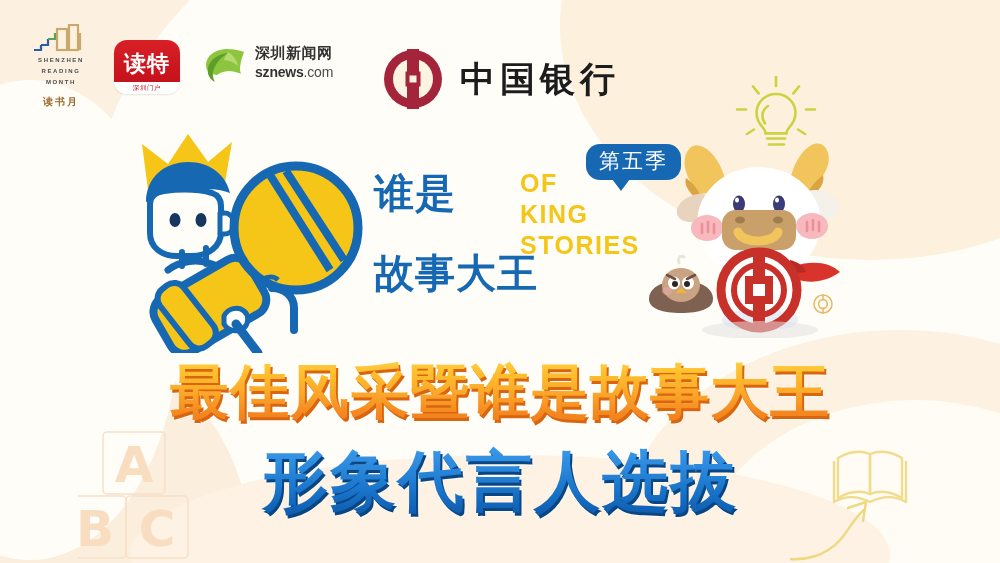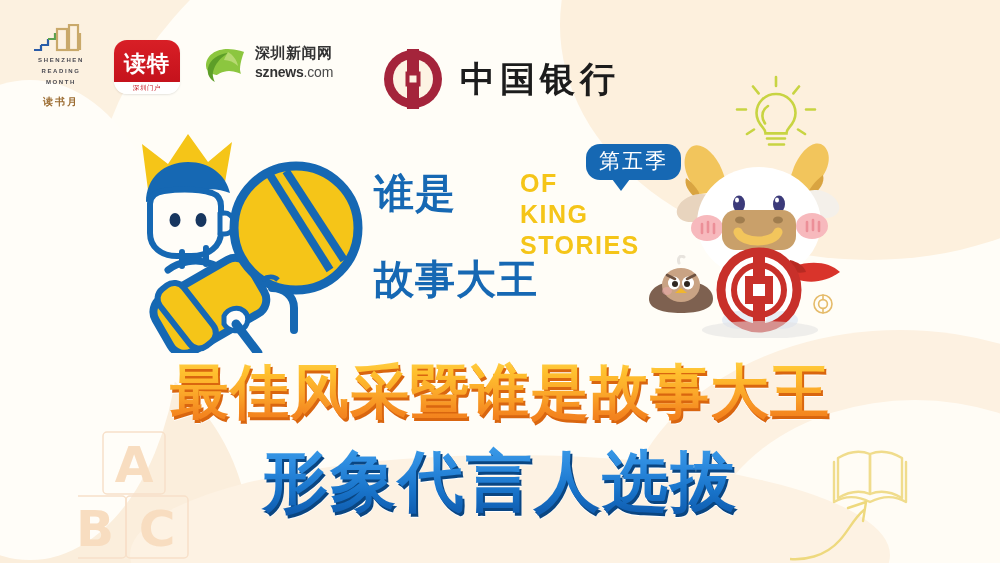--- a/index.html
+++ b/index.html
@@ -184,21 +184,21 @@
   }
   .lt-line {
     color: #1668b3;
     font-size: 40px;
     font-weight: 700;
     letter-spacing: 1px;
     line-height: 66px;
     font-family: "DejaVu Sans", sans-serif;
     white-space: nowrap;
   }
-  .lt-line-2 { margin-top: 20px; }
+  .lt-line-2 { margin-top: 14px; }
   .lt-en {
     position: absolute;
     left: 146px; top: 8px;
     color: #f5c518;
     font-size: 25px;
     font-weight: 700;
     letter-spacing: 1.5px;
     line-height: 31px;
     font-family: "Liberation Sans", sans-serif;
   }

